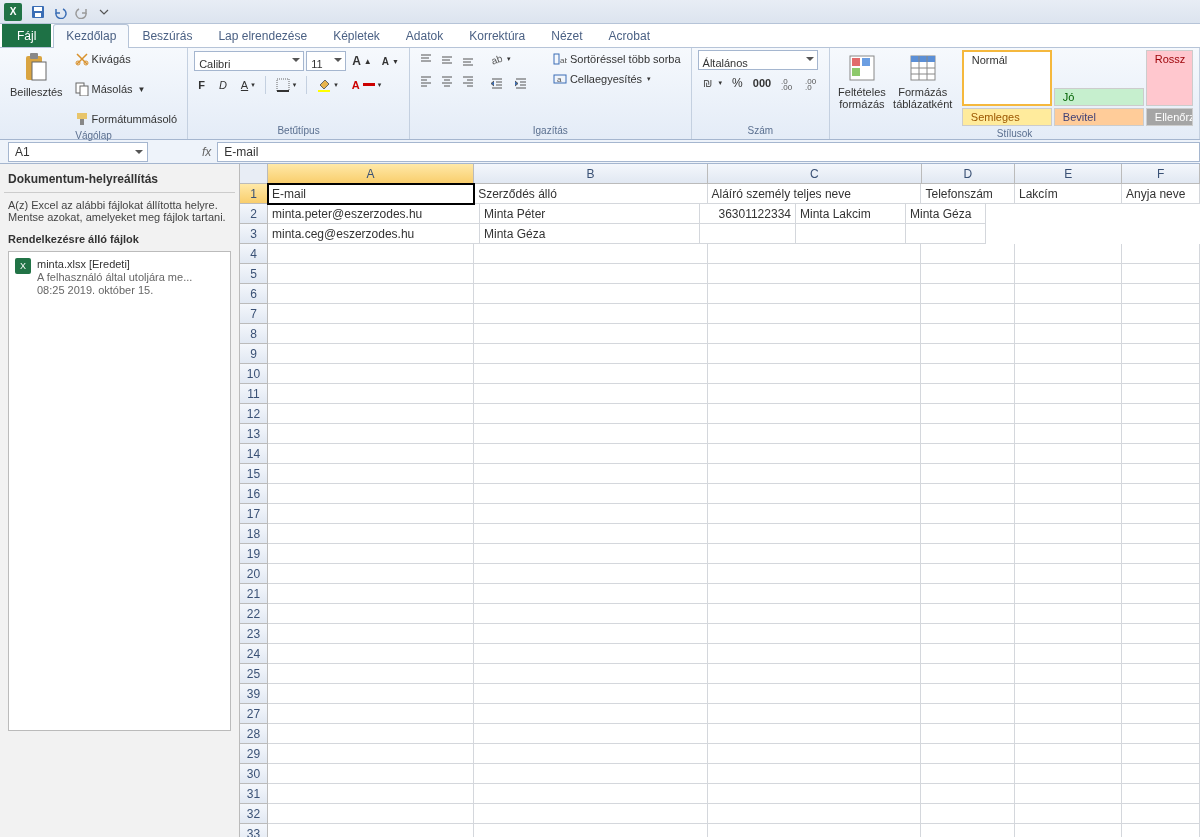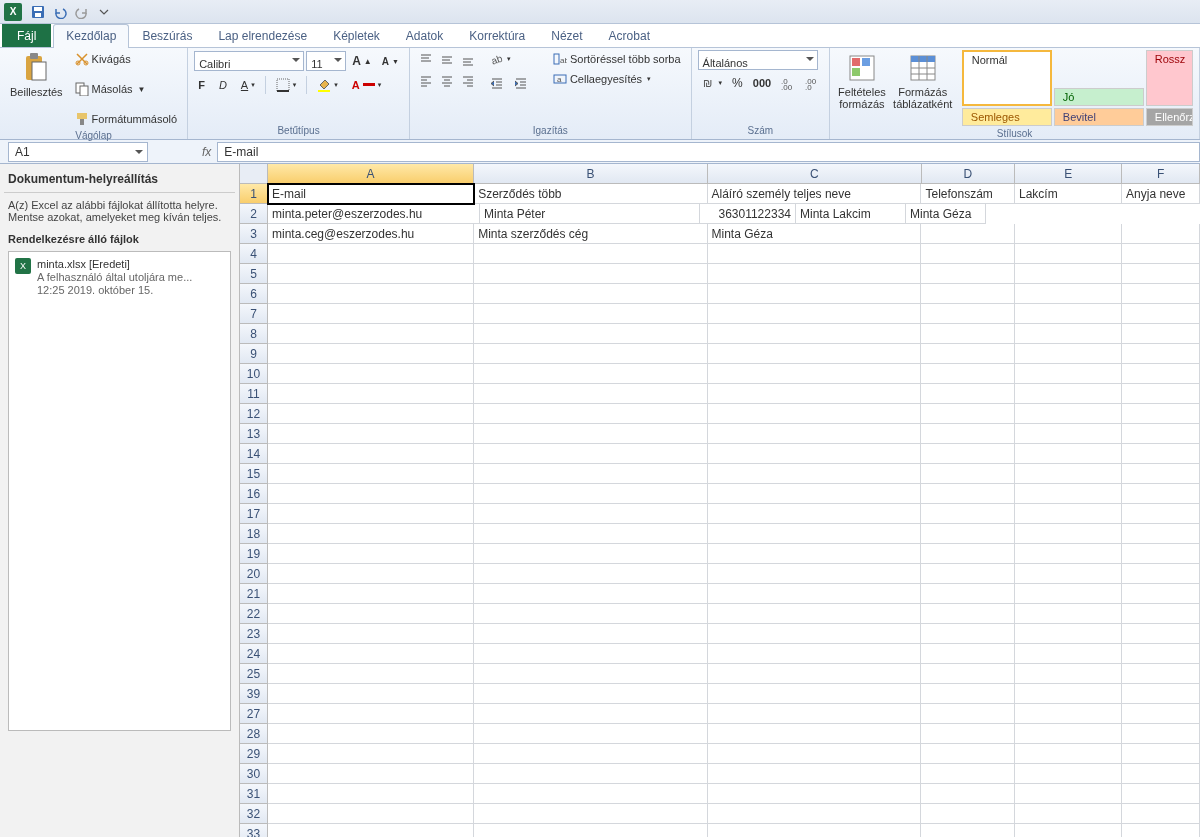--- a/index.html
+++ b/index.html
@@ -419,29 +419,29 @@
   <span class="fx-lbl">fx</span>
   <div class="formula-input">
       <span>E-mail</span>
     </div>
 </div>
 
 <div class="body">
 
   <div class="recovery-pane">
     <h4>Dokumentum-helyreállítás</h4>
-    <div class="info">A(z) Excel az alábbi fájlokat állította helyre. Mentse azokat, amelyeket meg kíván teljes.</div>
+    <div class="info">A(z) Excel az alábbi fájlokat állította helyre. Mentse azokat, amelyeket meg fájlok tartani.</div>
     <div class="subhead">Rendelkezésre álló fájlok</div>
     <div class="file-list" style="height:480px;">
       <div class="file-item">
         <div class="file-icon">X</div>
         <div class="file-text">
           <div>minta.xlsx  [Eredeti]</div>
           <div class="meta">A felhasználó által utoljára me...</div>
-          <div class="meta">12:25 2019. október 15.</div>
+          <div class="meta">08:25 2019. október 15.</div>
         </div>
       </div>
     </div>
   </div>
 
   <div class="grid-wrap">
     <div class="gutter-corner"></div>
     <div class="col-headers" id="col-headers">
         <div class="col-h sel" style="width: 212px;">A</div>
         <div class="col-h" style="width: 240px;">B</div>
@@ -481,36 +481,35 @@
         <div class="row-h">28</div>
         <div class="row-h">29</div>
         <div class="row-h">30</div>
         <div class="row-h">31</div>
         <div class="row-h">32</div>
         <div class="row-h">33</div>
       </div>
     <div class="cells" id="cells">
         <div class="row">
           <div class="cell selected" style="width: 212px;">E-mail</div>
-          <div class="cell" style="width: 240px;">Szerződés több</div>
+          <div class="cell" style="width: 240px;">Szerződés álló</div>
           <div class="cell" style="width: 220px;">Aláíró személy teljes neve</div>
           <div class="cell" style="width: 96px;">Telefonszám</div>
           <div class="cell" style="width: 110px;">Lakcím</div>
           <div class="cell" style="width: 80px;">Anyja neve</div>
         </div>
         <div class="row">
           <div class="cell" style="width: 212px;">minta.peter@eszerzodes.hu</div>
           <div class="cell" style="width: 220px;">Minta Péter</div>
           <div class="cell numeric" style="width: 96px;">36301122334</div>
           <div class="cell" style="width: 110px;">Minta Lakcim</div>
           <div class="cell" style="width: 80px;">Minta Géza</div>
         </div>
         <div class="row">
           <div class="cell" style="width: 212px;">minta.ceg@eszerzodes.hu</div>
-          <div class="cell" style="width: 240px;">Minta szerződés cég</div>
           <div class="cell" style="width: 220px;">Minta Géza</div>
           <div class="cell" style="width: 96px;"></div>
           <div class="cell" style="width: 110px;"></div>
           <div class="cell" style="width: 80px;"></div>
         </div>
         <div class="row">
           <div class="cell" style="width: 212px;"></div>
           <div class="cell" style="width: 240px;"></div>
           <div class="cell" style="width: 220px;"></div>
           <div class="cell" style="width: 96px;"></div>

